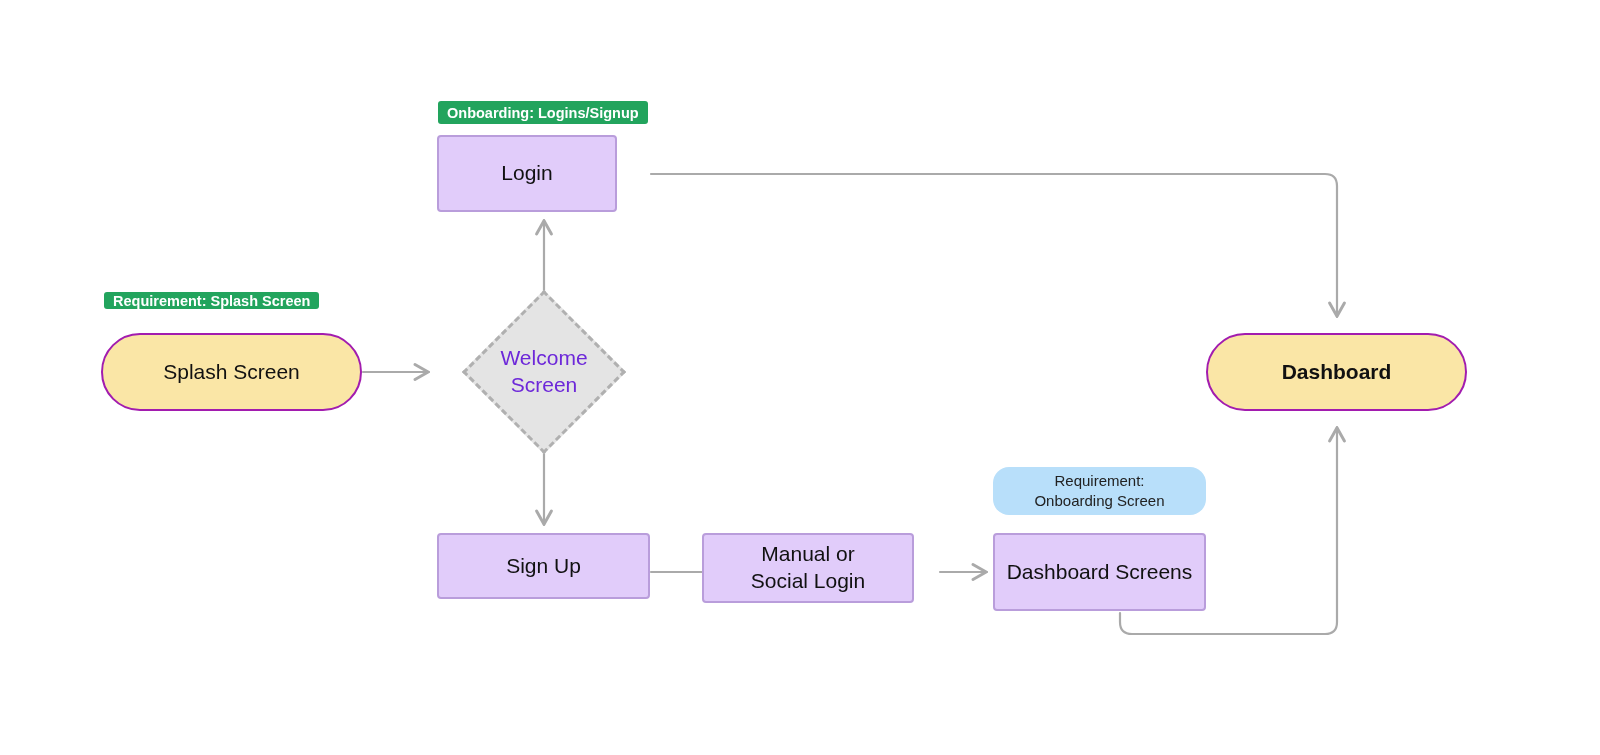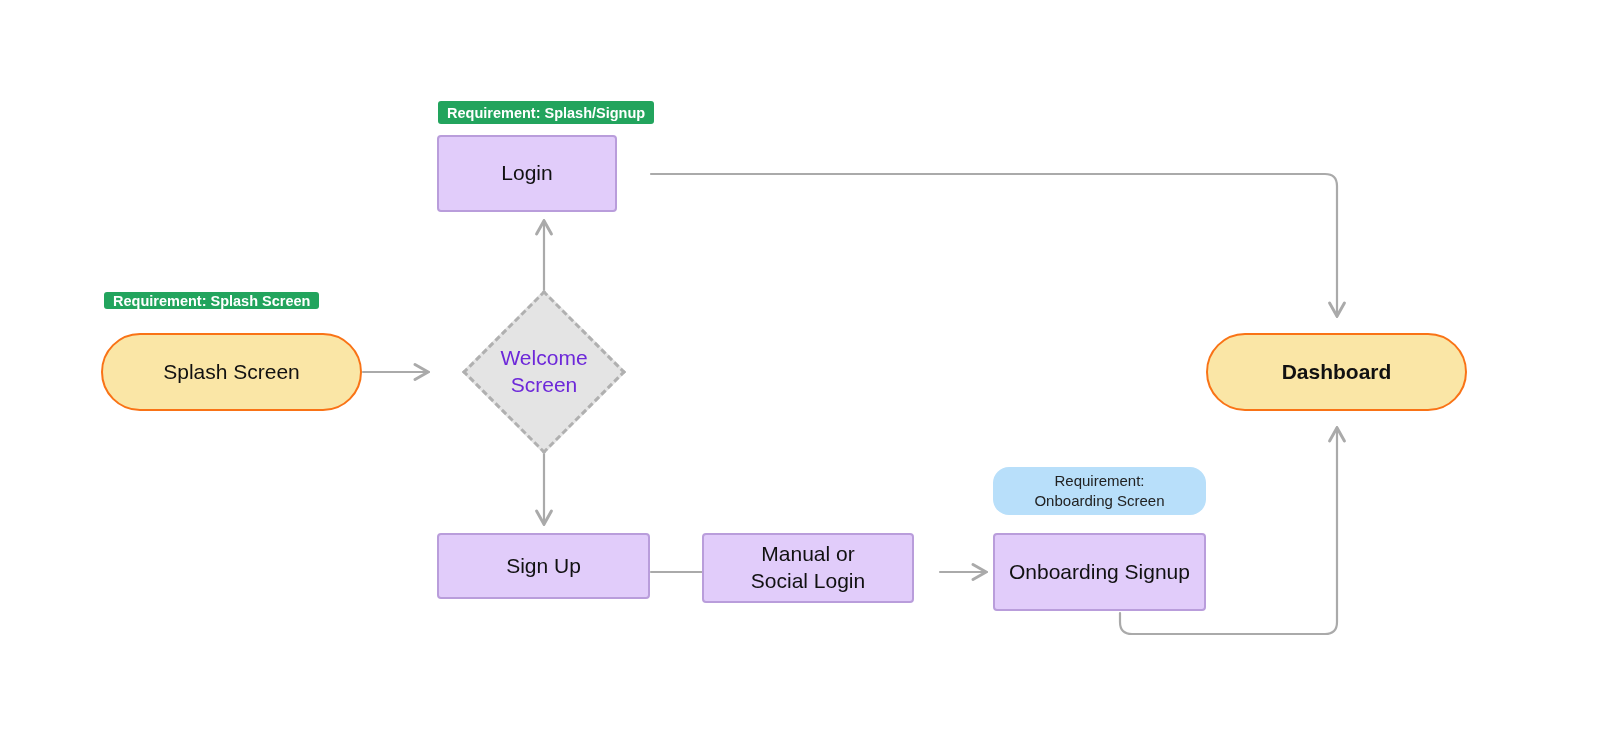--- a/index.html
+++ b/index.html
@@ -38,21 +38,21 @@
     white-space: pre-line;
   }
   .node-process {
     background: #e1ccfa;
     border: 2px solid #b99ddb;
     border-radius: 4px;
     font-size: 21px;
   }
   .node-terminator {
     background: #fae6a6;
-    border: 2px solid #f97316;
+    border: 2px solid #a21caf;
     border-radius: 60px;
     font-size: 21px;
   }
   .node-decision-wrap {
     position: absolute;
     display: flex;
     align-items: center;
     justify-content: center;
   }
   .node-decision-shape {
@@ -124,21 +124,21 @@
       <path d="M 651 572 L 721 572" marker-end="url(#arrowOpen)"></path>
 
       <path d="M 940 572 L 987 572" marker-end="url(#arrowOpen)"></path>
 
       <path d="M 651 174 L 1325 174 Q 1337 174 1337 186 L 1337 317" marker-end="url(#arrowOpen)"></path>
 
       <path d="M 1120 613 L 1120 622 Q 1120 634 1132 634 L 1325 634 Q 1337 634 1337 622 L 1337 427" marker-end="url(#arrowOpen)"></path>
     </g>
   </svg>
 
-  <div class="badge" style="left:438px; top:101px; height:23px;">Requirement: Splash/Signup</div>
+  <div class="badge" style="left:438px; top:101px; height:23px;">Onboarding: Logins/Signup</div>
 
   <div class="node node-process" style="left:437px; top:135px; width:180px; height:77px;">Login</div>
 
   <div class="badge" style="left:104px; top:292px; height:17px;">Requirement: Splash Screen</div>
 
   <div class="node node-terminator" style="left:101px; top:333px; width:261px; height:78px;">Splash Screen</div>
 
   <div class="node-decision-wrap" style="left:437px; top:290px; width:214px; height:164px;">
     <div class="node-decision-shape" style="width:116px; height:116px;"></div>
     <div class="node-decision-label">Welcome
@@ -146,17 +146,17 @@
   </div>
 
   <div class="node node-process" style="left:437px; top:533px; width:213px; height:66px;">Sign Up</div>
 
   <div class="node node-process" style="left:702px; top:533px; width:212px; height:70px;">Manual or
 Social Login</div>
 
   <div class="note" style="left:993px; top:467px; width:213px; height:48px;">Requirement:
 Onboarding Screen</div>
 
-  <div class="node node-process" style="left:993px; top:533px; width:213px; height:78px;">Onboarding Signup</div>
+  <div class="node node-process" style="left:993px; top:533px; width:213px; height:78px;">Dashboard Screens</div>
 
   <div class="node node-terminator" style="left:1206px; top:333px; width:261px; height:78px;font-weight:bold;">Dashboard</div>
 
 </div>
 
 </body></html>

